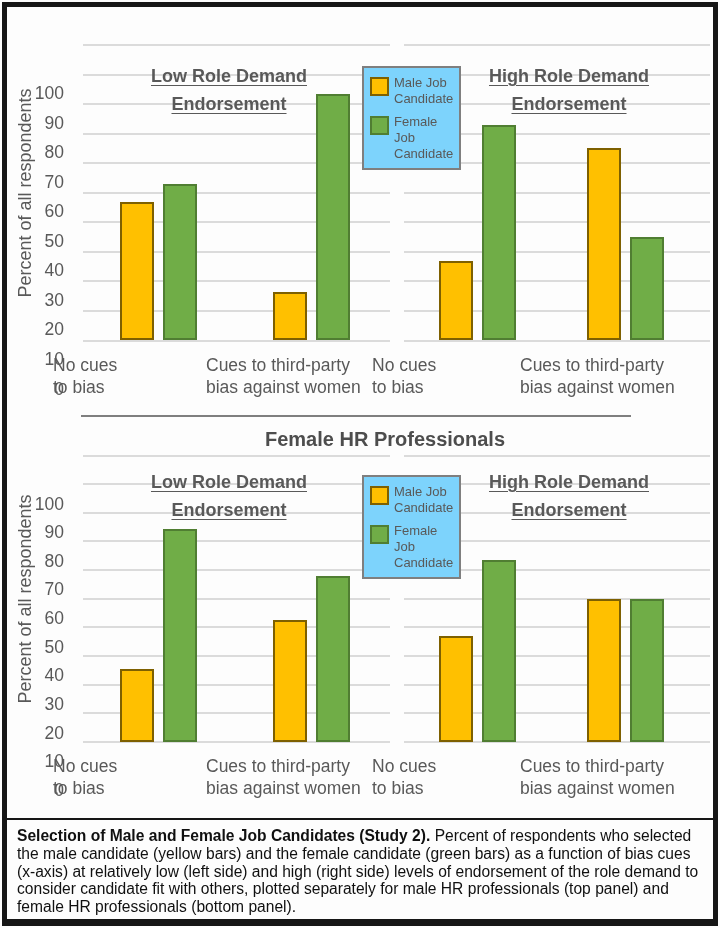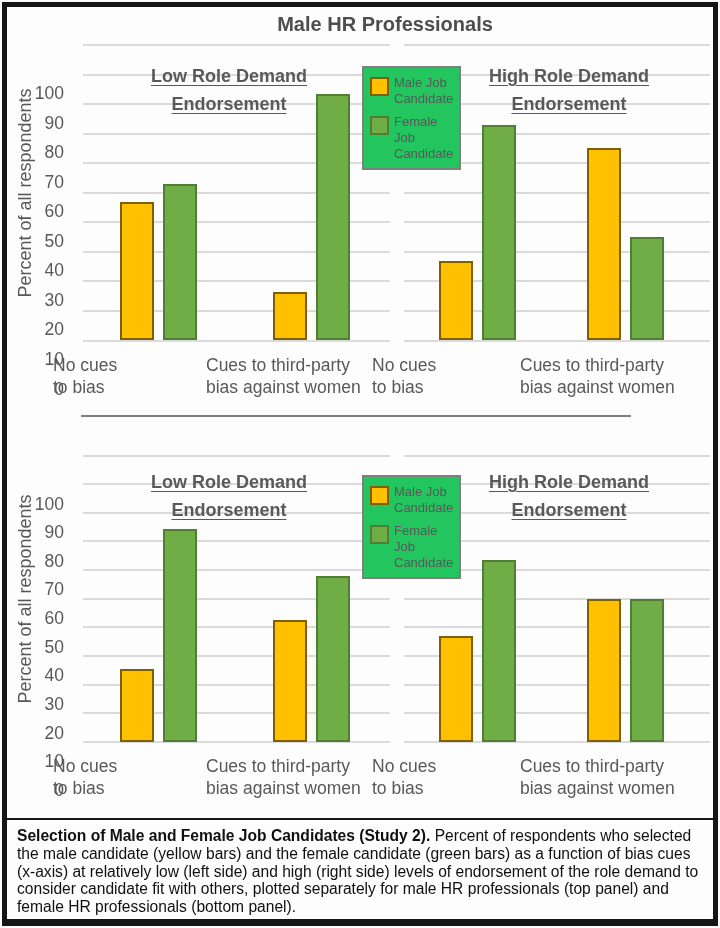--- a/index.html
+++ b/index.html
@@ -9,37 +9,36 @@
   }
   .frame{position:absolute;inset:2px;border:5px solid #161616;border-bottom-width:7px;z-index:6;pointer-events:none;}
   .panel-title{position:absolute;left:60px;width:650px;text-align:center;font-weight:bold;font-size:20px;line-height:24px;color:#4d4d4d;}
   .ylab{position:absolute;width:300px;height:22px;text-align:center;font-size:18px;color:#595959;transform:rotate(-90deg);}
   .gridline{position:absolute;height:2px;background:#dbdbdb;}
   .ytick{position:absolute;left:16px;width:48px;text-align:right;font-size:17.5px;line-height:20px;color:#595959;margin-top:48px;}
   .bar{position:absolute;box-sizing:border-box;border:2px solid;}
   .gheader{position:absolute;width:230px;text-align:center;font-size:18px;line-height:28px;color:#595959;}
   .gheader span{text-decoration:underline;text-underline-offset:3px;font-weight:bold;}
   .catlab{position:absolute;width:210px;text-align:left;font-size:17.5px;line-height:22px;color:#595959;}
-  .legend{position:absolute;box-sizing:border-box;background:#22c55e;border:2px solid #7f7f7f;
+  .legend{position:absolute;box-sizing:border-box;background:#7dd3fc;border:2px solid #7f7f7f;
     padding:7px 3px 6px 6px;display:flex;flex-direction:column;gap:7px;z-index:2;}
   .legend-item{display:flex;gap:5px;align-items:flex-start;}
   .swatch{width:19px;height:19px;box-sizing:border-box;border:2px solid;flex:none;margin-top:2px;}
   .legend-label{font-size:13px;line-height:16px;color:#595959;}
   .divider{position:absolute;left:81px;top:415px;width:550px;height:2px;background:#7f7f7f;}
   .caption{position:absolute;left:7px;right:7px;top:818px;height:100px;border-top:2px solid #161616;
     padding:7px 9px 0 10px;font-size:15.6px;line-height:17.8px;color:#101010;background:#fdfdfd;box-sizing:border-box;}
 </style>
 </head>
 <body>
 
 <div class="figure" id="figure">
   <div class="frame"></div>
   <div class="divider"></div>
   <div class="caption"><b>Selection of Male and Female Job Candidates (Study 2).</b><span> Percent of respondents who selected the male candidate (yellow bars) and the female candidate (green bars) as a function of bias cues (x-axis) at relatively low (left side) and high (right side) levels of endorsement of the role demand to consider candidate fit with others, plotted separately for male HR professionals (top panel) and female HR professionals (bottom panel).</span></div>
-<div class="panel-title" style="top: 12px;">Male HR Professionals</div>
     <div class="ylab" style="left: -124px; top: 181.75px;">Percent of all respondents</div>
     <div class="gridline" style="left: 83px; width: 307px; top: 339.5px; background: rgb(219, 219, 219);"></div>
     <div class="gridline" style="left: 404px; width: 306px; top: 339.5px; background: rgb(219, 219, 219);"></div>
     <div class="ytick" style="top: 330.5px;">0</div>
     <div class="gridline" style="left: 83px; width: 307px; top: 309.95px; background: rgb(219, 219, 219);"></div>
     <div class="gridline" style="left: 404px; width: 306px; top: 309.95px; background: rgb(219, 219, 219);"></div>
     <div class="ytick" style="top: 300.95px;">10</div>
     <div class="gridline" style="left: 83px; width: 307px; top: 280.4px; background: rgb(219, 219, 219);"></div>
     <div class="gridline" style="left: 404px; width: 306px; top: 280.4px; background: rgb(219, 219, 219);"></div>
     <div class="ytick" style="top: 271.4px;">20</div>
@@ -102,20 +101,21 @@
       <div>bias against women</div>
     </div>
     <div class="catlab" style="left: 372px; top: 354px;">
       <div>No cues</div>
       <div>to bias</div>
     </div>
     <div class="catlab" style="left: 520px; top: 354px;">
       <div>Cues to third-party</div>
       <div>bias against women</div>
     </div>
+    <div class="panel-title" style="top: 427px;">Female HR Professionals</div>
     <div class="ylab" style="left: -124px; top: 587.75px;">Percent of all respondents</div>
     <div class="gridline" style="left: 83px; width: 307px; top: 741px; background: rgb(219, 219, 219);"></div>
     <div class="gridline" style="left: 404px; width: 306px; top: 741px; background: rgb(219, 219, 219);"></div>
     <div class="ytick" style="top: 732px;">0</div>
     <div class="gridline" style="left: 83px; width: 307px; top: 712.35px; background: rgb(219, 219, 219);"></div>
     <div class="gridline" style="left: 404px; width: 306px; top: 712.35px; background: rgb(219, 219, 219);"></div>
     <div class="ytick" style="top: 703.35px;">10</div>
     <div class="gridline" style="left: 83px; width: 307px; top: 683.7px; background: rgb(219, 219, 219);"></div>
     <div class="gridline" style="left: 404px; width: 306px; top: 683.7px; background: rgb(219, 219, 219);"></div>
     <div class="ytick" style="top: 674.7px;">20</div>

